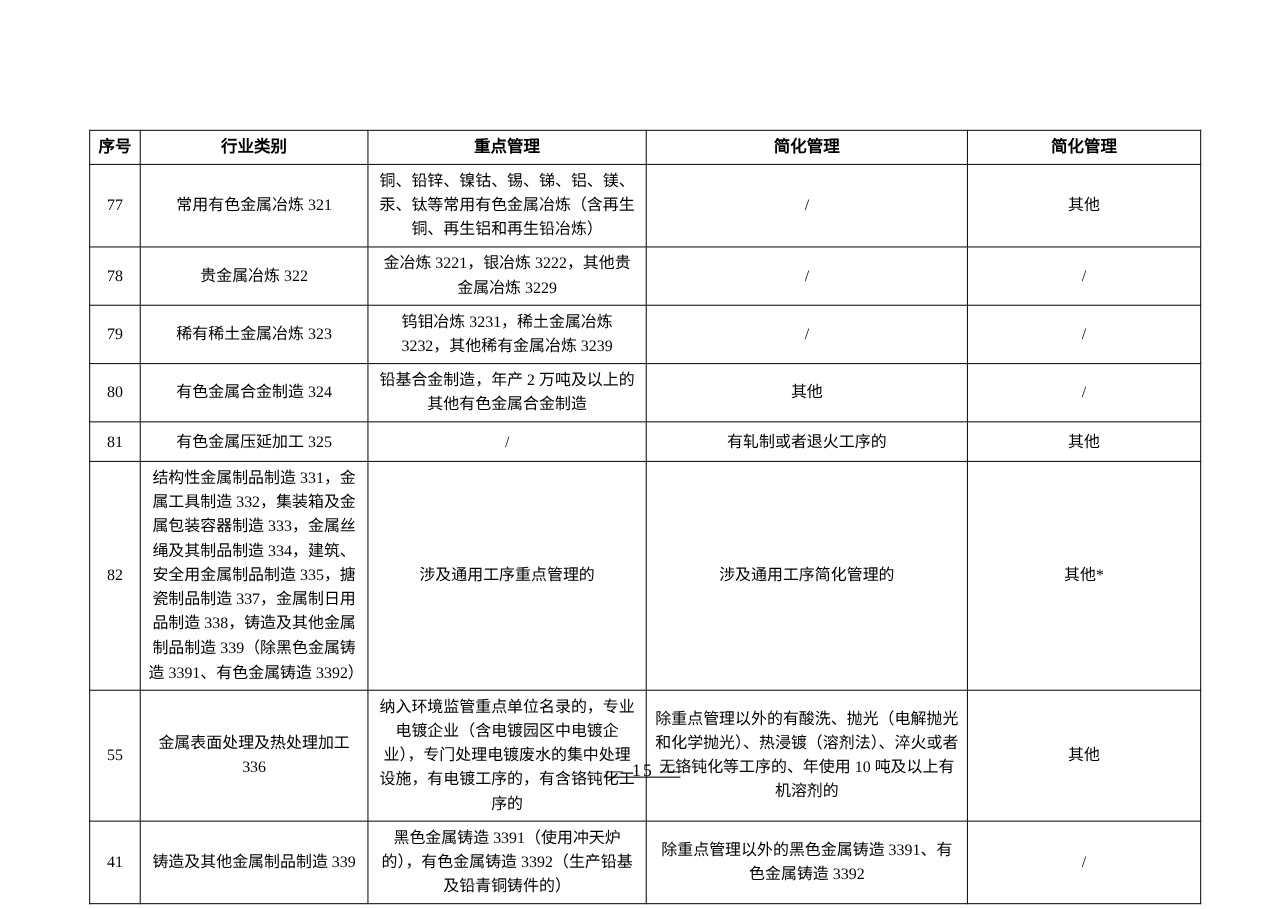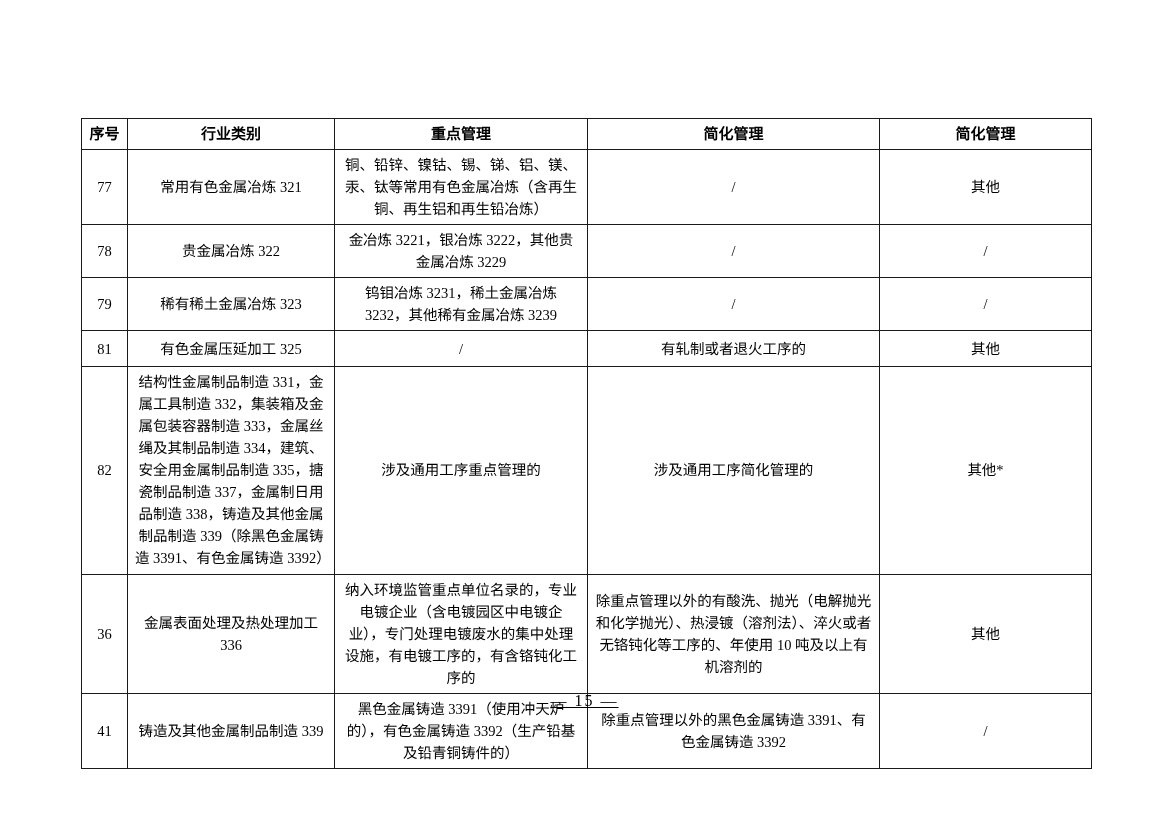--- a/index.html
+++ b/index.html
@@ -128,39 +128,46 @@
         </tr>
 
         <tr class="r-79">
           <td class="c-no">79</td>
           <td class="c-cat">稀有稀土金属冶炼 323</td>
           <td class="c-key">钨钼冶炼 3231，稀土金属冶炼 3232，其他稀有金属冶炼 3239</td>
           <td class="c-simp center-val">/</td>
           <td class="c-reg">/</td>
         </tr>
 
+        <tr class="r-80">
+          <td class="c-no">80</td>
+          <td class="c-cat">有色金属合金制造 324</td>
+          <td class="c-key">铅基合金制造，年产 2 万吨及以上的其他有色金属合金制造</td>
+          <td class="c-simp center-val">其他</td>
+          <td class="c-reg">/</td>
+        </tr>
 
         <tr class="r-81">
           <td class="c-no">81</td>
           <td class="c-cat">有色金属压延加工 325</td>
           <td class="c-key center-val">/</td>
           <td class="c-simp">有轧制或者退火工序的</td>
           <td class="c-reg">其他</td>
         </tr>
 
         <tr class="r-82">
           <td class="c-no">82</td>
           <td class="c-cat">结构性金属制品制造 331，金属工具制造 332，集装箱及金属包装容器制造 333，金属丝绳及其制品制造 334，建筑、安全用金属制品制造 335，搪瓷制品制造 337，金属制日用品制造 338，铸造及其他金属制品制造 339（除黑色金属铸造 3391、有色金属铸造 3392）</td>
           <td class="c-key">涉及通用工序重点管理的</td>
           <td class="c-simp">涉及通用工序简化管理的</td>
           <td class="c-reg">其他*</td>
         </tr>
 
         <tr class="r-83">
-          <td class="c-no">36</td>
+          <td class="c-no">55</td>
           <td class="c-cat">金属表面处理及热处理加工 336</td>
           <td class="c-key">纳入环境监管重点单位名录的，专业电镀企业（含电镀园区中电镀企业），专门处理电镀废水的集中处理设施，有电镀工序的，有含铬钝化工序的</td>
           <td class="c-simp">除重点管理以外的有酸洗、抛光（电解抛光和化学抛光）、热浸镀（溶剂法）、淬火或者无铬钝化等工序的、年使用 10 吨及以上有机溶剂的</td>
           <td class="c-reg">其他</td>
         </tr>
 
         <tr class="r-84">
           <td class="c-no">41</td>
           <td class="c-cat">铸造及其他金属制品制造 339</td>
           <td class="c-key">黑色金属铸造 3391（使用冲天炉的），有色金属铸造 3392（生产铅基及铅青铜铸件的）</td>

